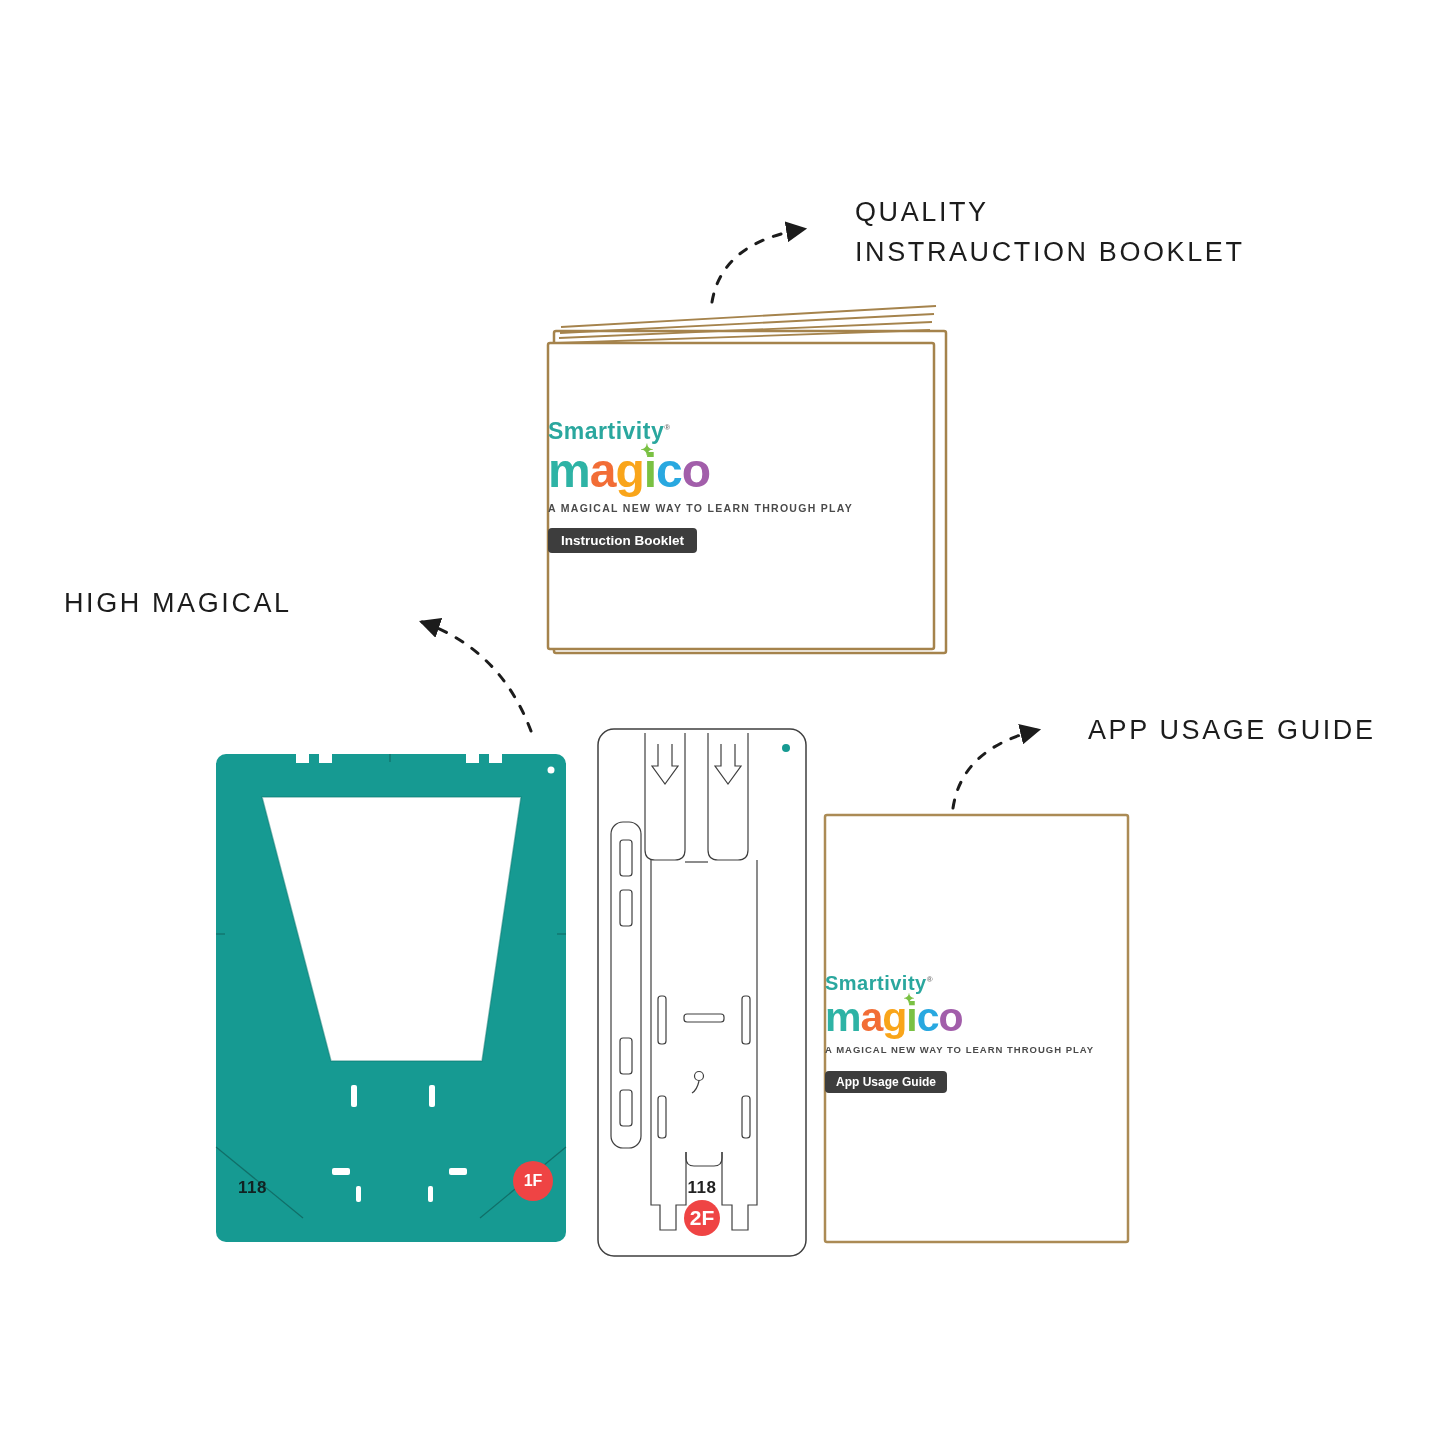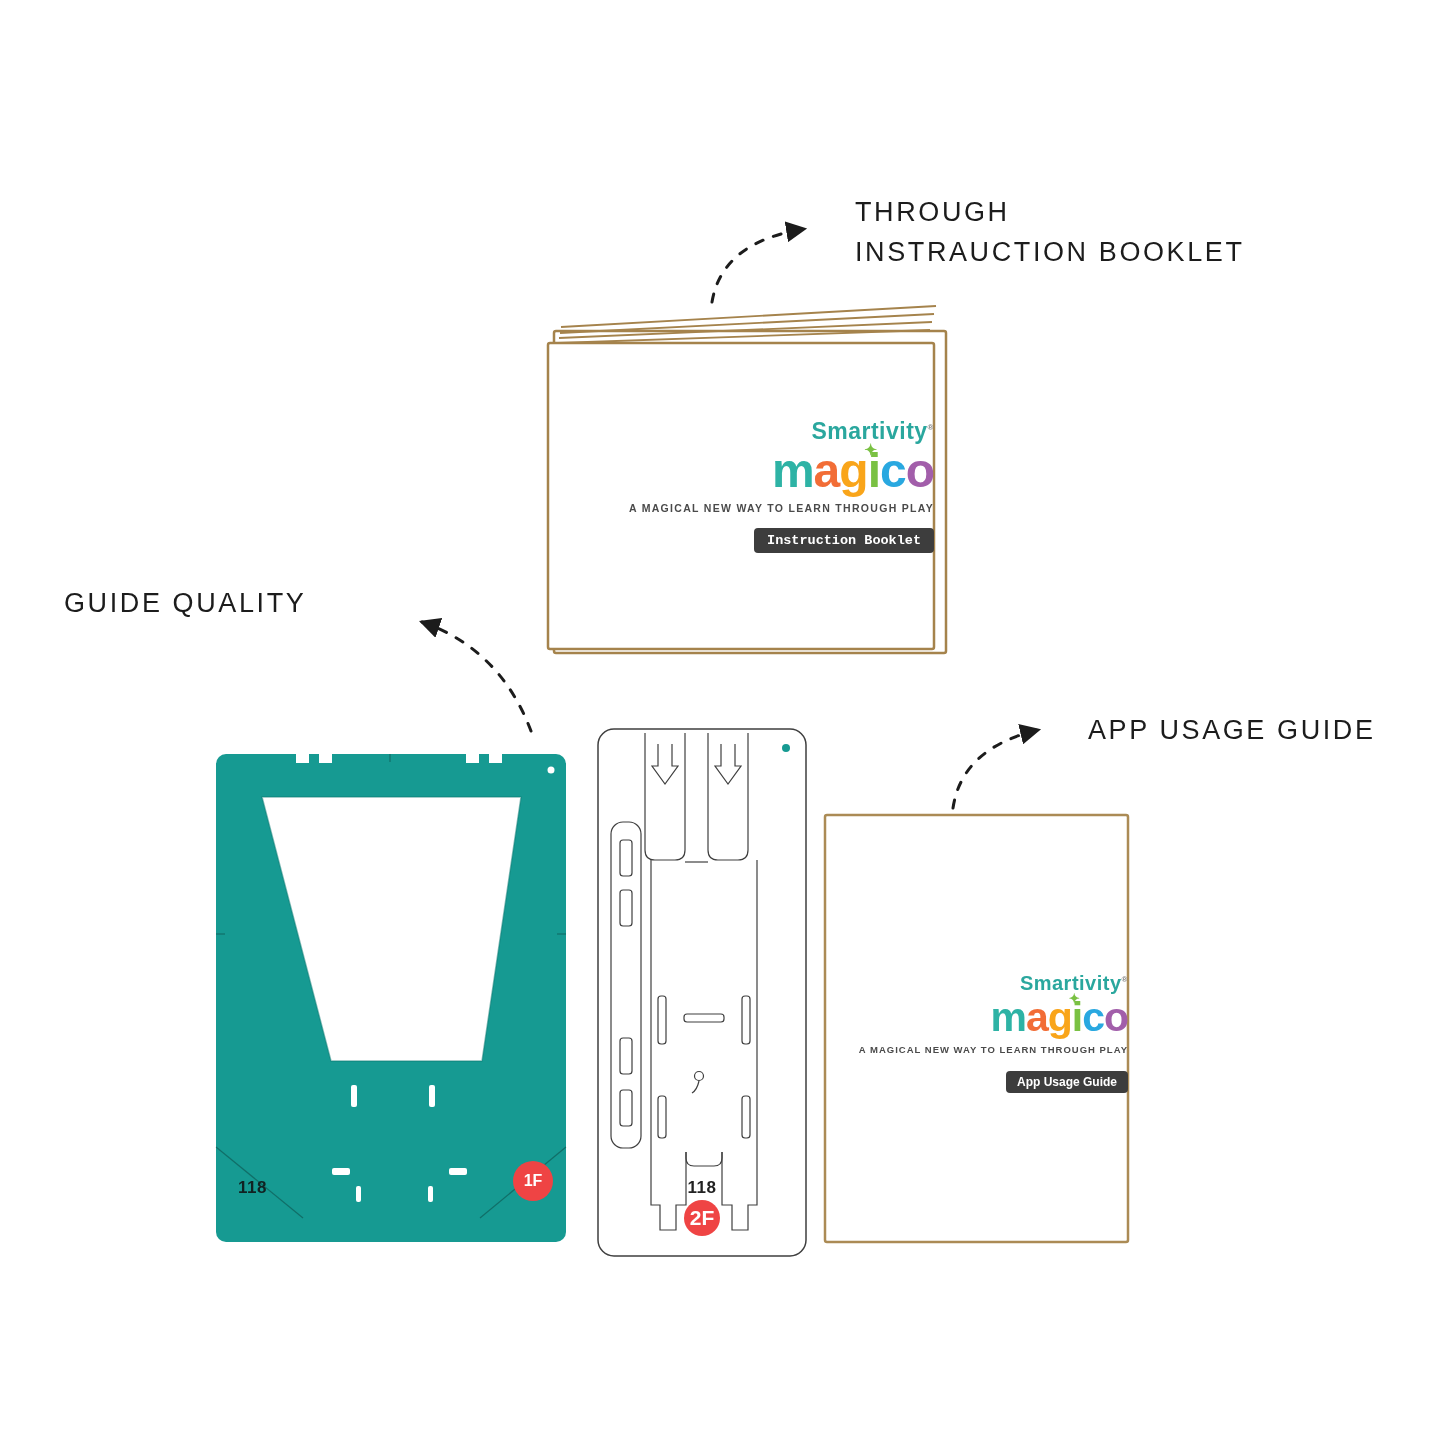--- a/index.html
+++ b/index.html
@@ -7,36 +7,36 @@
     position:relative;width:1445px;height:1445px;background:#ffffff;
     overflow:hidden;font-family:"Liberation Sans",sans-serif;
   }
   .abs{position:absolute;}
   .art{left:0;top:0;}
   .dash{stroke-dasharray:8 11;}
   .callout{
     font-size:27px;line-height:40px;font-weight:500;letter-spacing:2.6px;
     color:#1c1c1c;white-space:nowrap;
   }
-  .logo-block{text-align:right;}
+  .logo-block{text-align:left;}
   .brand-name{font-weight:bold;letter-spacing:.5px;}
   .brand-name .reg{font-size:8px;color:#7a7a7a;vertical-align:super;}
   .magico{font-weight:bold;line-height:1;position:relative;display:inline-block;
     font-family:Liberation Sans, sans-serif;letter-spacing:-1px;}
   .sparkle{position:absolute;font-size:.32em;top:-0.35em;left:57%;letter-spacing:0;}
   .tagline{font-weight:bold;color:#4a4a4a;}
   .badge{
     display:inline-block;background:#3d3d3d;color:#ffffff;font-weight:bold;
     border-radius:4px;white-space:nowrap;
   }
   
   .lg .brand-name{font-size:23px;}
   .lg .magico{font-size:48px;margin-top:2px;}
   .lg .tagline{font-size:10.5px;letter-spacing:1.3px;margin-top:7px;}
-  .lg .badge{font-size:13.5px;padding:5px 13px;margin-top:14px;font-family:Liberation Mono, monospace;}
+  .lg .badge{font-size:13.5px;padding:5px 13px;margin-top:14px;}
   
   .sm .brand-name{font-size:20px;}
   .sm .magico{font-size:41px;margin-top:2px;}
   .sm .tagline{font-size:9.5px;letter-spacing:1px;margin-top:6px;}
   .sm .badge{font-size:12px;padding:4px 11px;margin-top:16px;}
   .part-num{font-weight:bold;font-size:17px;letter-spacing:.5px;}
   .code-circle{
     border-radius:50%;background:#ef4444;color:#ffffff;font-weight:bold;
     display:flex;align-items:center;justify-content:center;
   }
@@ -123,26 +123,26 @@
         <rect x="742" y="1096" width="8" height="42" rx="3"></rect>
         <circle cx="699" cy="1076" r="4.5"></circle>
         <path d="M699,1081 q-2,9 -7,12"></path>
       </g>
     </g>
 
     <rect x="825" y="815" width="303" height="427" rx="2" fill="#ffffff" stroke="#ab8b55" stroke-width="2.5"></rect>
   </svg>
 
   <div class="abs callout" style="left:855px;top:192px">
-    <div>THROUGH</div>
+    <div>QUALITY</div>
     <div>INSTRAUCTION BOOKLET</div>
   </div>
 
   <div class="abs callout" style="left:64px;top:583px">
-    <div>GUIDE QUALITY</div>
+    <div>HIGH MAGICAL</div>
   </div>
 
   <div class="abs callout" style="left:1088px;top:710px">
     <div>APP USAGE GUIDE</div>
   </div>
 
   <div class="abs logo-block lg" style="left:548px;top:418px;width:386px">
     <div class="brand-name">
       <span style="color: rgb(42, 167, 158);">Smartivity</span><span class="reg">®</span>
     </div>

